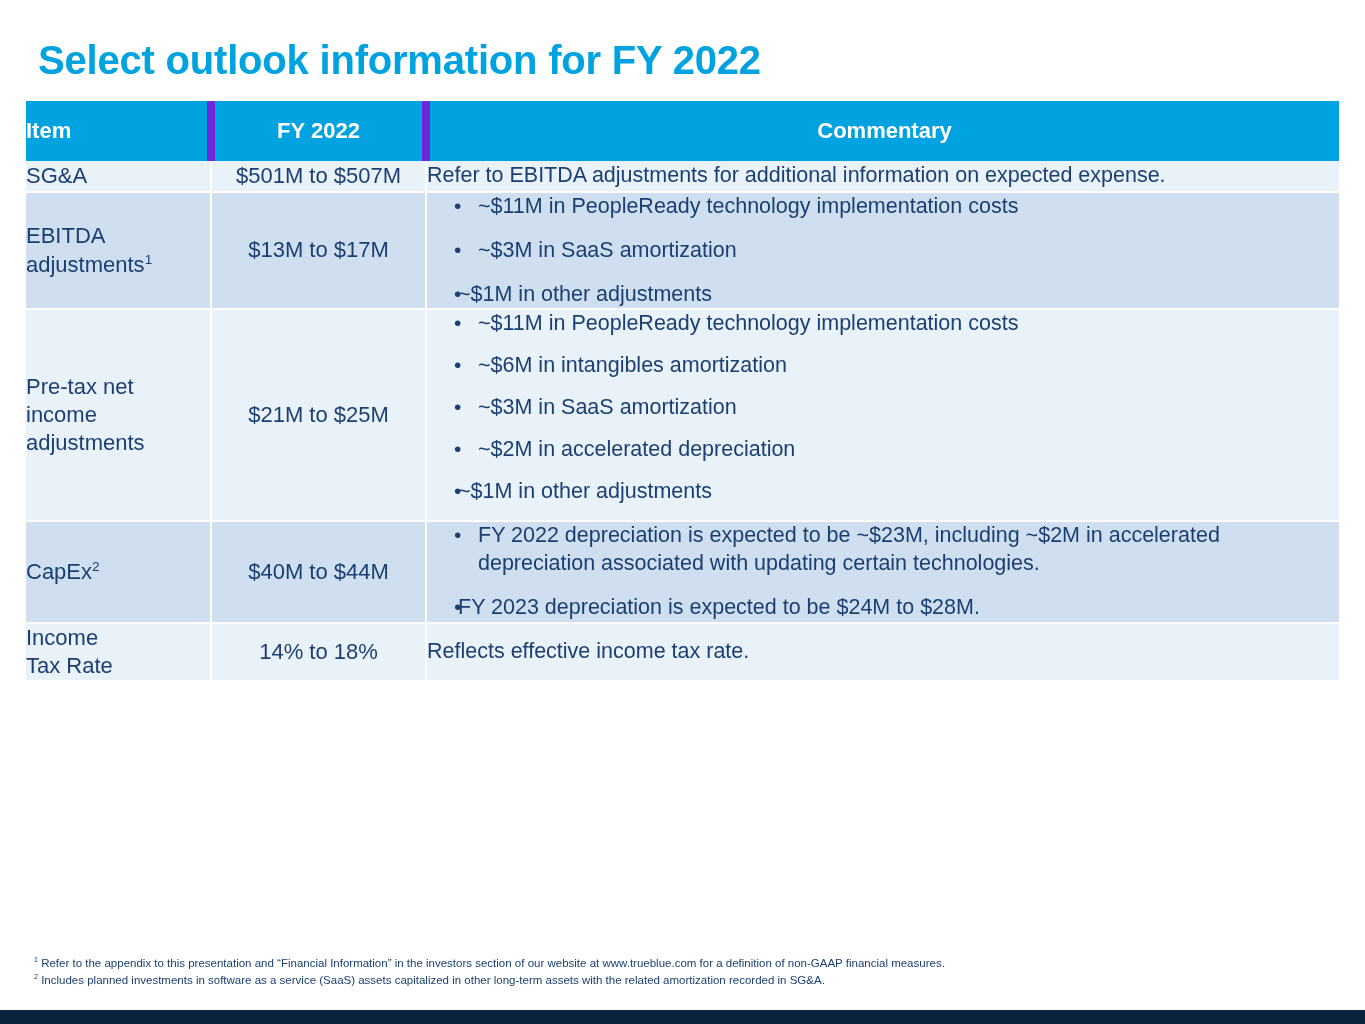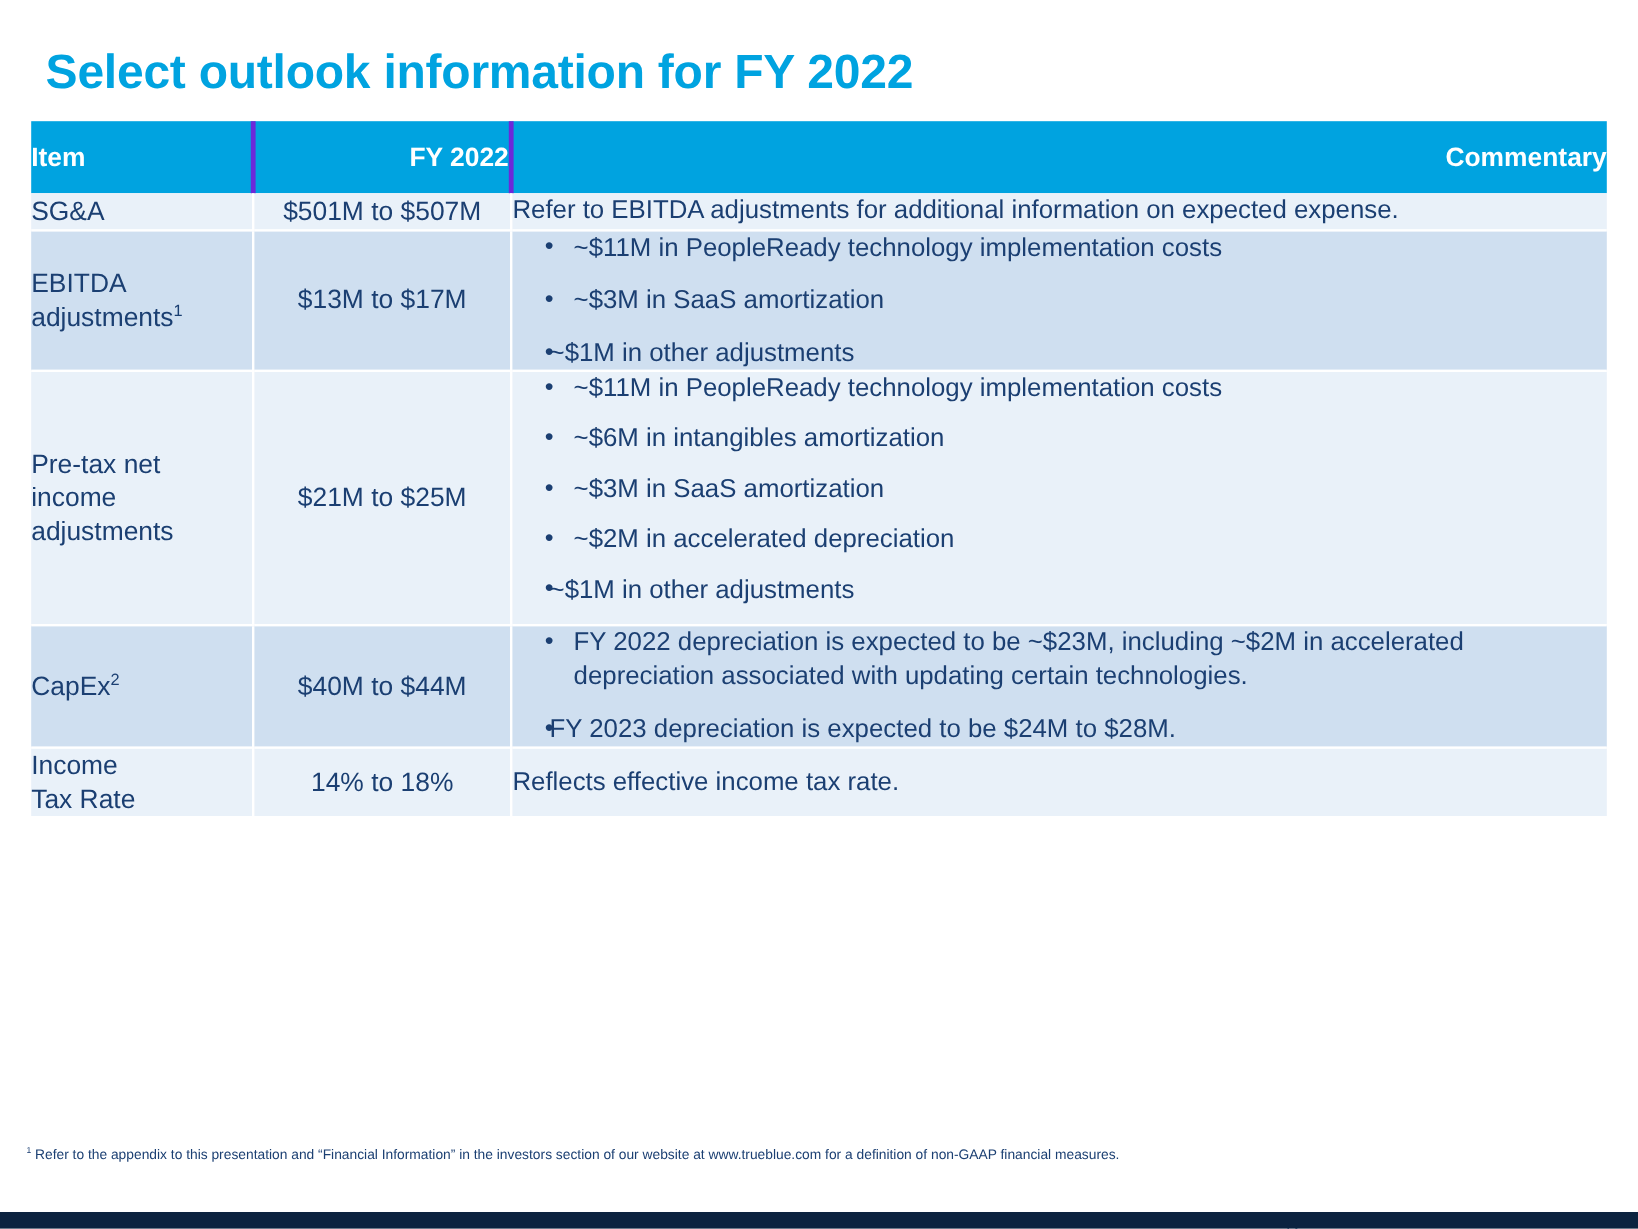--- a/index.html
+++ b/index.html
@@ -42,28 +42,28 @@
   table.outlook th, table.outlook td {
     vertical-align: middle;
     padding: 0;
   }
   thead th {
     background: #00a3e0;
     color: #ffffff;
     font-size: 22px;
     font-weight: bold;
     height: 60px;
-    border-right: 4px solid #6d28d9;
+    border-right: 8px solid #6d28d9;
   }
   thead th:last-child { border-right: none; }
   th.col-item {
     text-align: left;
     padding-left: 16px;
   }
-  th.col-fy, th.col-comm { text-align: right; }
+  th.col-fy, th.col-comm { text-align: center; }
 
   td.item {
     font-size: 22px;
     color: #1b3f72;
     padding: 8px 10px 8px 16px;
     line-height: 1.28;
     border-right: 2px solid #ffffff;
   }
   td.fy {
     font-size: 22px;
@@ -105,21 +105,21 @@
   }
   ul.bullets.tight li { margin-bottom: 14px; }
   .plain-text { line-height: 1.38; }
   sup {
     font-size: 0.62em;
     vertical-align: super;
     line-height: 0;
   }
   .footnotes {
     position: absolute;
-    left: 22px;
+    left: 34px;
     top: 955px;
     width: 1150px;
     font-size: 11.5px;
     color: #1b3f72;
     line-height: 1.45;
   }
   .footnotes div { white-space: nowrap; }
   .page-num {
     position: absolute;
     right: 22px;
@@ -225,19 +225,23 @@
       </tr>
 
     </tbody>
   </table>
 
   <div class="footnotes">
     <div>
       <sup>1</sup>
       <span>Refer to the appendix to this presentation and “Financial Information” in the investors section of our website at www.trueblue.com for a definition of non-GAAP financial measures.</span>
     </div>
+    <div>
+      <sup>2</sup>
+      <span>Includes planned investments in software as a service (SaaS) assets capitalized in other long-term assets with the related amortization recorded in SG&amp;A.</span>
+    </div>
   </div>
 
   <div class="page-num">12</div>
 
   <div class="bottom-bar"></div>
 
 </div>
 
 </body></html>

